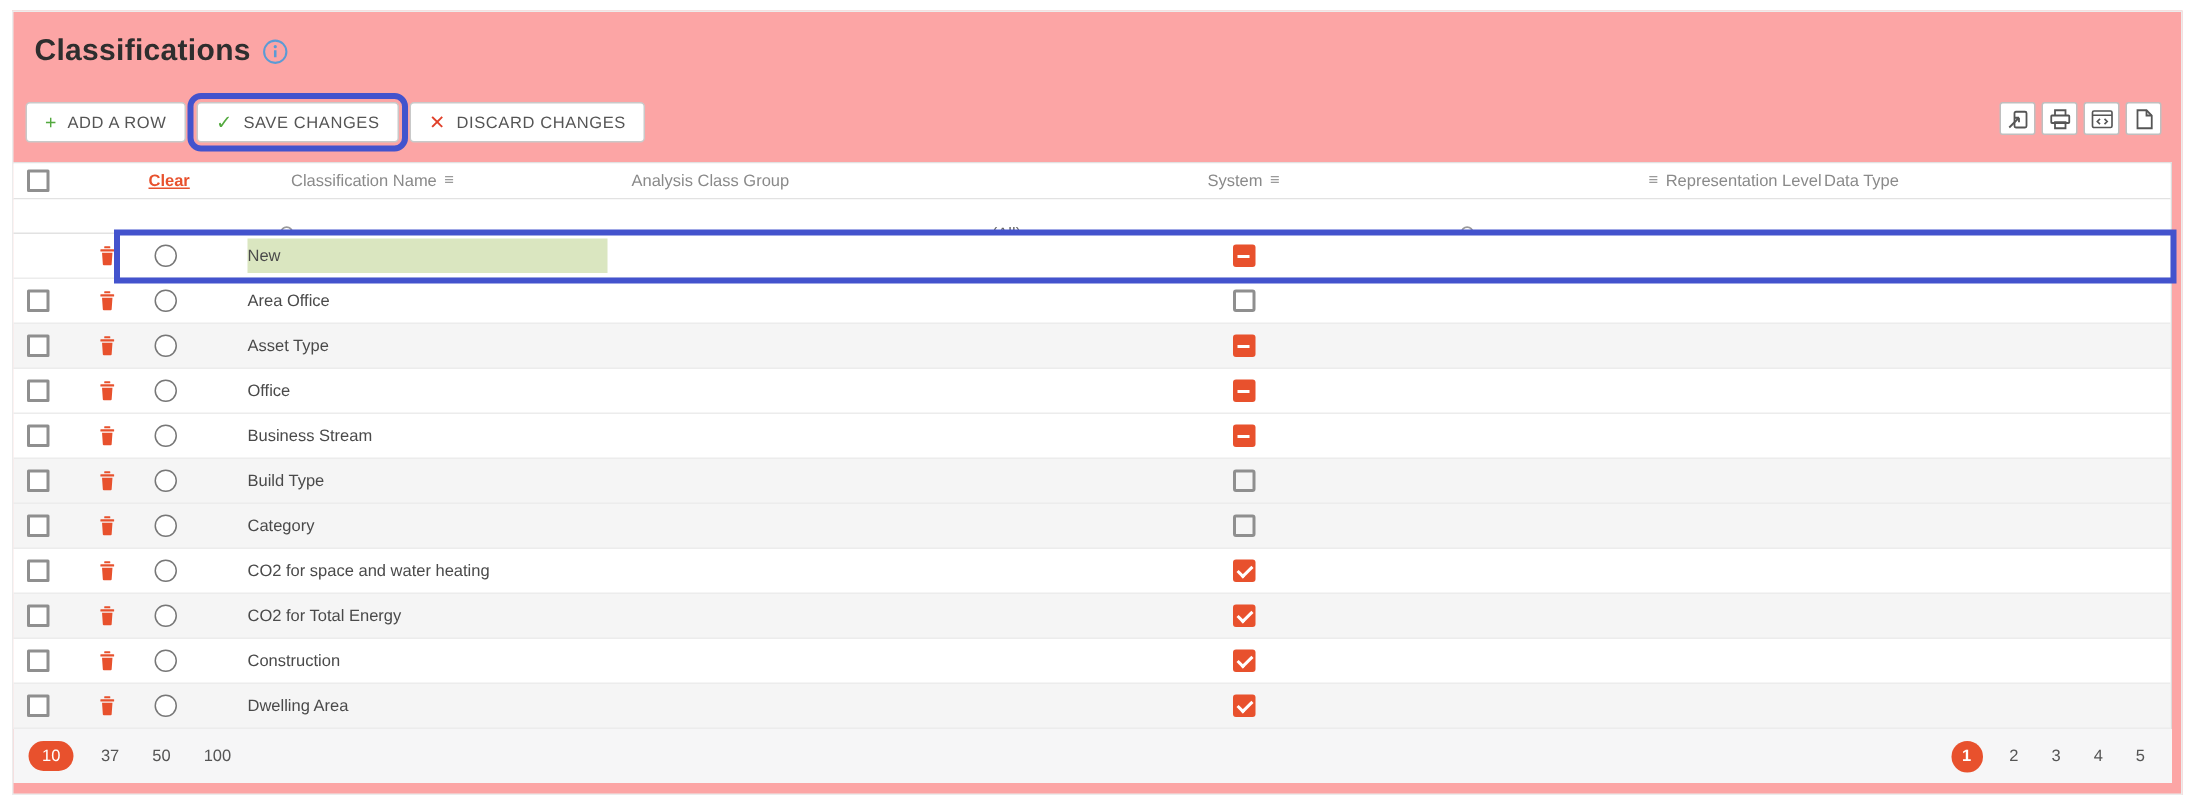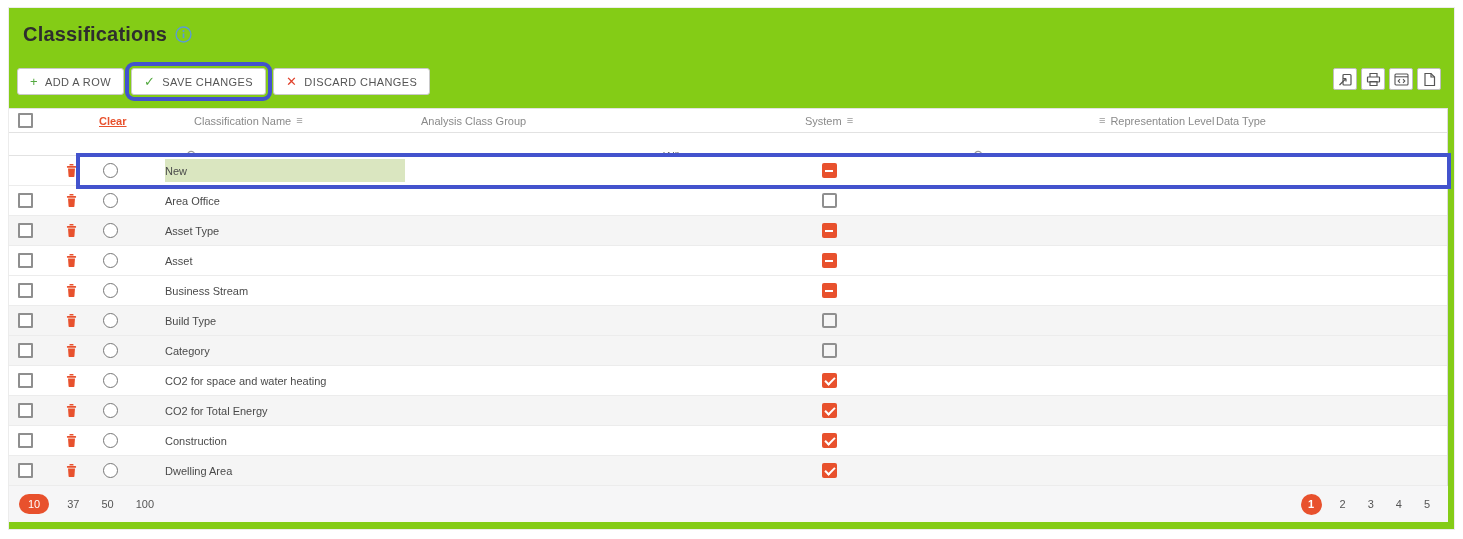--- a/index.html
+++ b/index.html
@@ -3,21 +3,21 @@
 <meta charset="utf-8">
 <style>
   :root{
     --accent:#e8512d; --blue:#4353cd; --newgreen:#dae6c0; --info:#5b9bd5;
     --line:#e2e2e2; --txt:#4a4a4a; --hdr:#8a8a8a;
   }
   *{box-sizing:border-box; margin:0; padding:0;}
   html,body{width:1463px; height:539px; overflow:hidden; background:#fff;
     font-family:"Liberation Sans", sans-serif;}
   .panel{position:absolute; left:8px; top:7px; width:1447px; height:523px;
-    background:#84cc16; border:1px solid #ececec;}
+    background:#fca5a5; border:1px solid #ececec;}
   
   .page-header{height:50px; padding:15px 0 0 14px; display:flex; align-items:flex-start; gap:8px;}
   .page-title{font-size:20px; font-weight:700; color:#2e2e2e; letter-spacing:.2px;}
   .info-btn{margin-top:3px; width:17px; height:17px; background:none; border:none; cursor:pointer; padding:0;}
   
   .toolbar{height:34px; margin:10px 8px 0 8px; display:flex; align-items:flex-start; justify-content:space-between;}
   .toolbar-left{display:flex; gap:7px; align-items:center;}
   .btn{display:inline-flex; align-items:center; gap:7px; height:27px; padding:0 12px;
     background:#fff; border:1px solid #c9c9c9; border-radius:3px; font-size:11px; letter-spacing:.4px;
     color:#555; font-family:inherit; cursor:pointer; white-space:nowrap;}
@@ -289,21 +289,21 @@
           <rect x="1" y="2.2" width="10" height="1.7" rx="0.4"></rect>
           <path d="M2.2 4.8h7.6l-0.6 8.6a0.7 0.7 0 0 1-0.7 0.6H3.5a0.7 0.7 0 0 1-0.7-0.6z"></path>
         </svg>
       </button>
     </div>
     <div class="cell">
             <span class="radio"></span>
           </div>
     <div class="cell cell-name">
       <span class="name-box">
-        <span class="row-text">Asset</span>
+        <span class="row-text">Office</span>
       </span>
     </div>
     <div class="cell"></div>
     <div class="cell cell-system">
       <span class="cb cb--indeterminate"></span>
     </div>
     <div class="cell"></div>
     <div class="cell"></div>
     <div class="cell"></div>
   </div>

